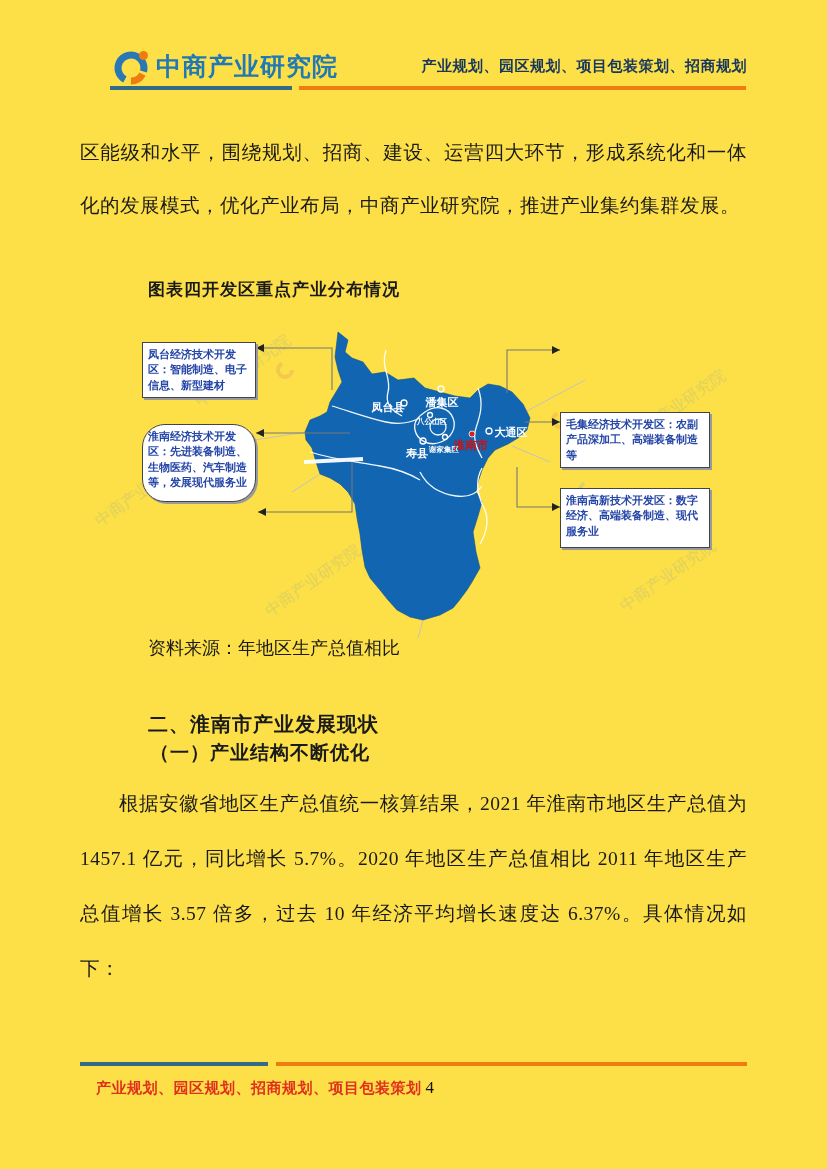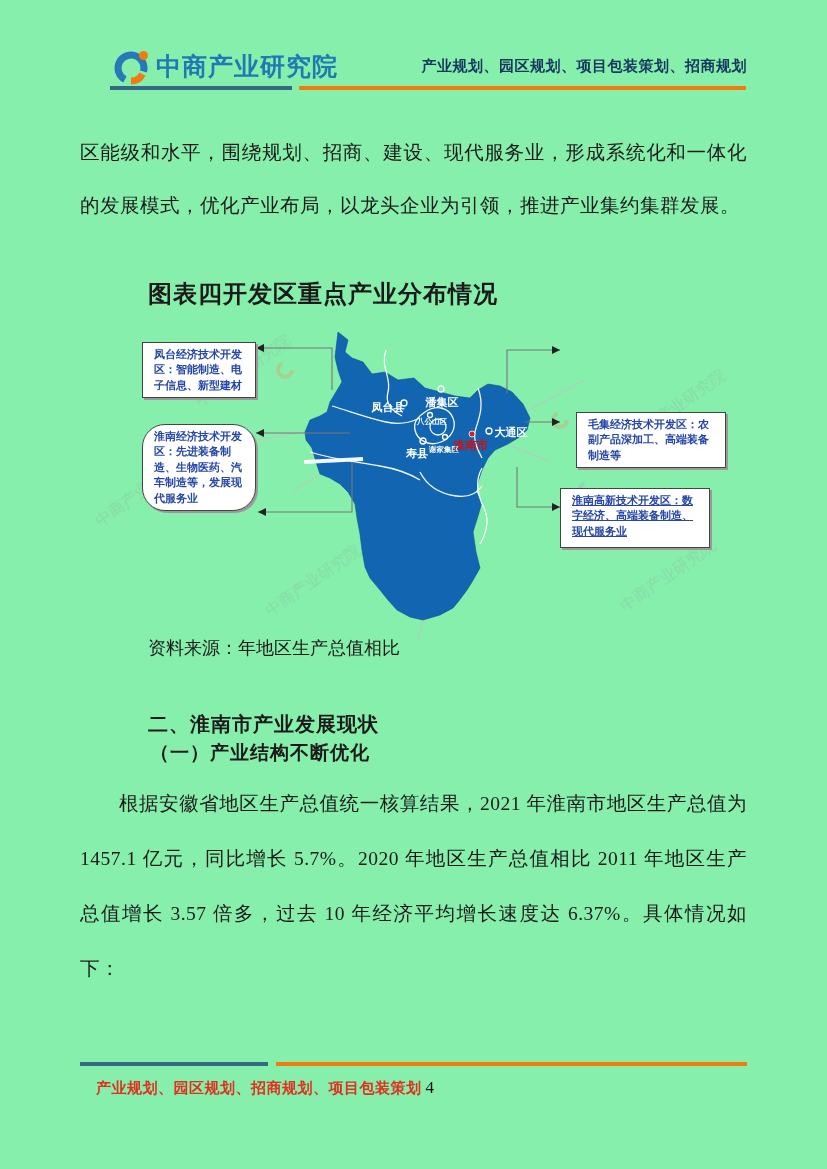--- a/index.html
+++ b/index.html
@@ -1,41 +1,41 @@
 <!DOCTYPE html>
 <html><head>
 <meta charset="utf-8">
 <style>
   html,body{margin:0;padding:0;background:#ffffff;}
-  .page{position:relative;width:827px;height:1169px;background:#86efac;overflow:hidden;
+  .page{position:relative;width:827px;height:1169px;background:#fde047;overflow:hidden;
         font-family:"Liberation Serif","DejaVu Serif",serif;color:#1a1a1a;}
   .abs{position:absolute;}
 
   
   .brand-text{font-family:"Liberation Sans","DejaVu Sans",sans-serif;font-weight:bold;
               font-size:25px;color:#2079b5;letter-spacing:1px;}
   .slogan{font-family:"Liberation Sans","DejaVu Sans",sans-serif;font-weight:bold;
           font-size:15px;color:#17375e;letter-spacing:.5px;}
   .rule{height:4px;}
   .rule-teal{background:#336b87;}
   .rule-orange{background:#f07c10;}
 
   
   .para{width:667px;font-size:19.5px;line-height:53px;text-align:justify;text-justify:inter-ideograph;
         letter-spacing:.5px;}
   .para2{line-height:55px;text-indent:2em;}
-  .fig-title{font-size:24px;font-weight:bold;letter-spacing:1px;text-align:right;}
+  .fig-title{font-size:17px;font-weight:bold;letter-spacing:1px;text-align:right;}
   .source{font-size:18px;}
   .h1{font-size:20px;font-weight:bold;letter-spacing:1px;}
   .h2{font-size:19px;font-weight:bold;letter-spacing:1px;}
 
   
   .figure{width:667px;height:326px;}
   .callout{position:absolute;background:#fff;border:1px solid #444;box-shadow:2px 2px 0 #9a9a9a;
-           padding:4px 11px;font-family:"Liberation Sans","DejaVu Sans",sans-serif;
+           padding:4px 5px;font-family:"Liberation Sans","DejaVu Sans",sans-serif;
            font-size:11px;font-weight:bold;line-height:1.4;color:#2646a8;box-sizing:border-box;}
 
   
   .footer-text{font-family:"Liberation Sans","DejaVu Sans",sans-serif;font-size:15px;font-weight:bold;
                color:#e0301e;letter-spacing:.5px;}
   .footer-page{font-family:"Liberation Serif","DejaVu Serif",serif;font-size:17px;font-weight:normal;
                color:#111;}
 </style>
 </head>
 <body>
@@ -47,21 +47,21 @@
       <circle cx="21" cy="22" r="13" fill="none" stroke="#2878b8" stroke-width="7" stroke-dasharray="58 23.7" transform="rotate(118 21 22)"></circle>
       <circle cx="21" cy="22" r="13" fill="none" stroke="#f07c10" stroke-width="7" stroke-dasharray="14 67.7" transform="rotate(28 21 22)"></circle>
       <circle cx="33.5" cy="9.5" r="4.5" fill="#f07c10"></circle>
     </svg>
   </div>
   <div class="abs brand-text" style="left:156px;top:50px;">中商产业研究院</div>
   <div class="abs slogan" style="right:80px;top:57px;text-align:right;">产业规划、园区规划、项目包装策划、招商规划</div>
   <div class="abs rule rule-teal" style="left:110px;top:86px;width:182px;"></div>
   <div class="abs rule rule-orange" style="left:299px;top:86px;width:447px;"></div>
 
-  <div class="abs para" style="left:80px;top:126px;">区能级和水平，围绕规划、招商、建设、现代服务业，形成系统化和一体化的发展模式，优化产业布局，以龙头企业为引领，推进产业集约集群发展。</div>
+  <div class="abs para" style="left:80px;top:126px;">区能级和水平，围绕规划、招商、建设、运营四大环节，形成系统化和一体化的发展模式，优化产业布局，中商产业研究院，推进产业集约集群发展。</div>
 
   <div class="abs fig-title" style="left:148px;top:278px;">图表四开发区重点产业分布情况</div>
 
   <div class="abs figure" style="left:80px;top:312px;">
     <svg width="667" height="326" viewBox="0 0 667 326">
 
       <g font-family="Liberation Sans, DejaVu Sans, sans-serif" font-size="16" fill="#8fa8a0" opacity="0.30">
         <text x="20" y="215" transform="rotate(-35 20 215)">中商产业研究院</text>
         <text x="190" y="305" transform="rotate(-35 190 305)">中商产业研究院</text>
         <text x="545" y="300" transform="rotate(-35 545 300)">中商产业研究院</text>
@@ -135,22 +135,22 @@
         <polygon points="178,200 186,196 186,204"></polygon>
         <polygon points="480,38 472,34 472,42"></polygon>
         <polygon points="480,110 472,106 472,114"></polygon>
         <polygon points="480,195 472,191 472,199"></polygon>
       </g>
     </svg>
 
     
     <div class="callout" style="left:62px;top:30px;width:114px;min-height:56px;">凤台经济技术开发区：智能制造、电子信息、新型建材</div>
     <div class="callout" style="left:62px;top:112px;width:114px;min-height:78px;border-radius:23px;">淮南经济技术开发区：先进装备制造、生物医药、汽车制造等，发展现代服务业</div>
-    <div class="callout" style="left:496px;top:100px;width:150px;min-height:56px;">毛集经济技术开发区：农副产品深加工、高端装备制造等</div>
-    <div class="callout" style="left:480px;top:176px;width:150px;min-height:60px;text-decoration:underline;">淮南高新技术开发区：数字经济、高端装备制造、现代服务业</div>
+    <div class="callout" style="left:480px;top:100px;width:150px;min-height:56px;">毛集经济技术开发区：农副产品深加工、高端装备制造等</div>
+    <div class="callout" style="left:480px;top:176px;width:150px;min-height:60px;">淮南高新技术开发区：数字经济、高端装备制造、现代服务业</div>
   </div>
 
   <div class="abs source" style="left:148px;top:636px;">资料来源：年地区生产总值相比</div>
 
   <div class="abs h1" style="left:148px;top:684px;margin-top:27px;">二、淮南市产业发展现状</div>
   <div class="abs h2" style="left:150px;top:740px;">（一）产业结构不断优化</div>
 
   <div class="abs para para2" style="left:80px;top:776px;">根据安徽省地区生产总值统一核算结果，2021 年淮南市地区生产总值为 1457.1 亿元，同比增长 5.7%。2020 年地区生产总值相比 2011 年地区生产总值增长 3.57 倍多，过去 10 年经济平均增长速度达 6.37%。具体情况如下：</div>
 
   <div class="abs rule rule-teal" style="left:80px;top:1062px;width:188px;"></div>

